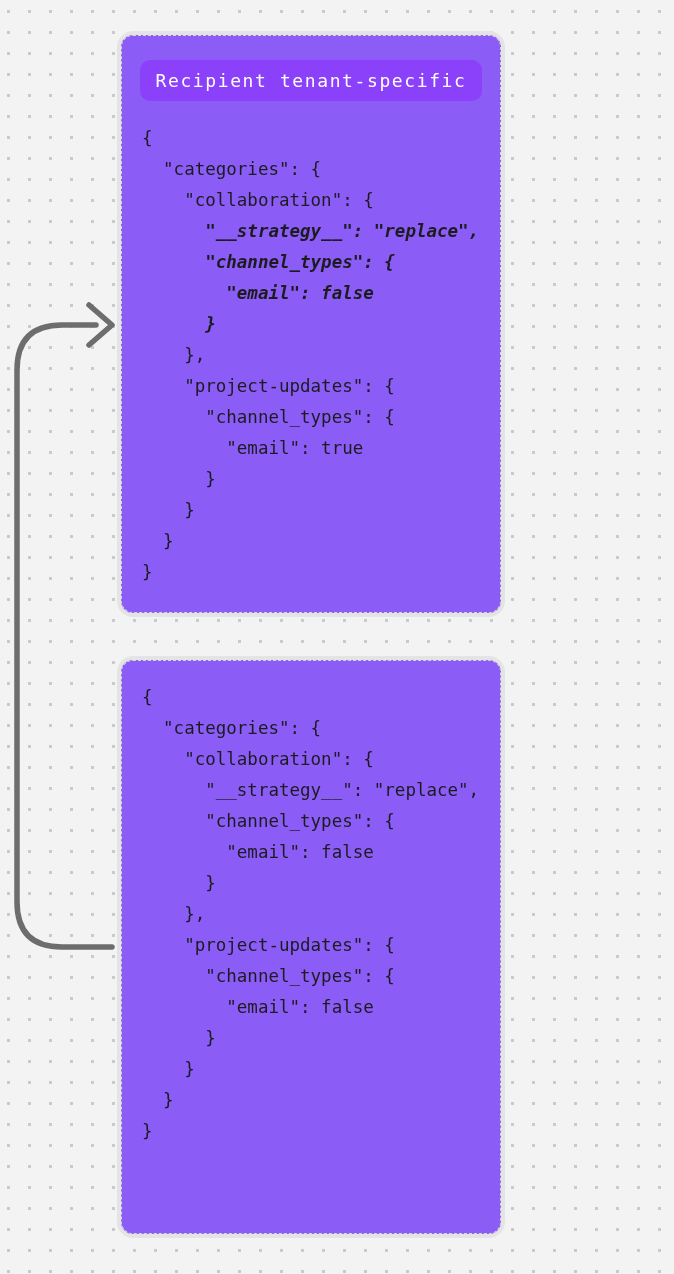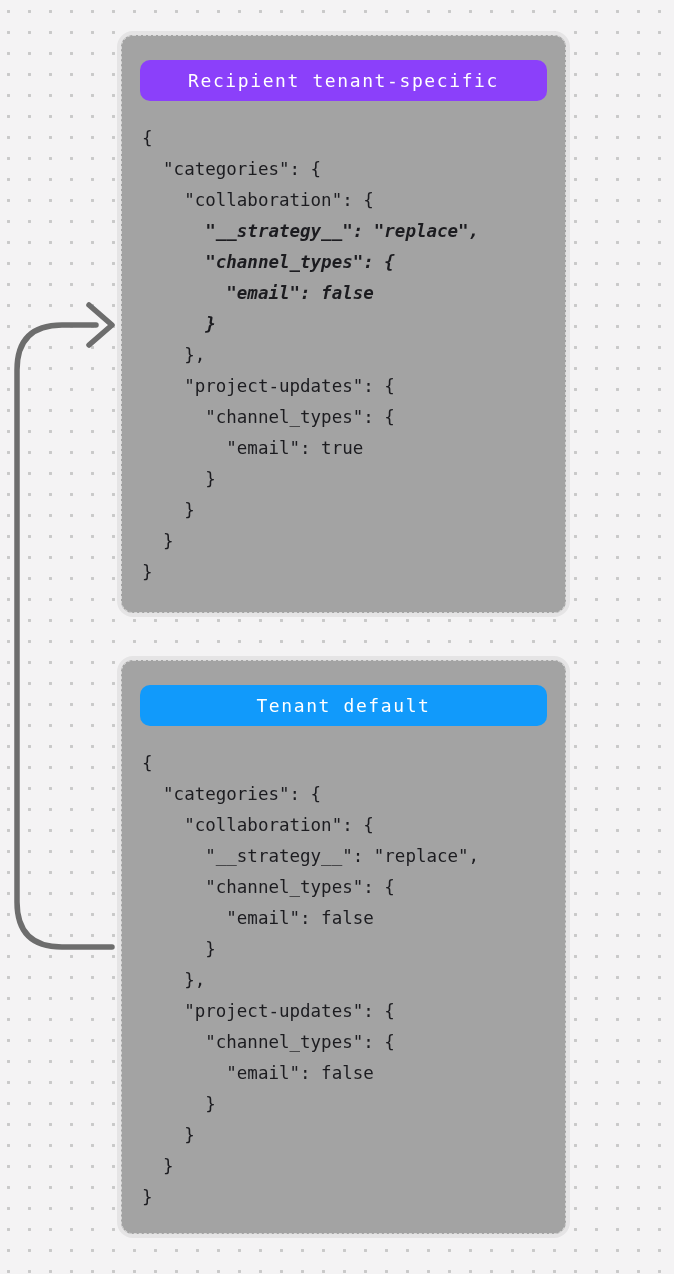--- a/index.html
+++ b/index.html
@@ -16,23 +16,23 @@
   }
   .arrow-svg {
     position: absolute;
     left: 0; top: 0;
     width: 674px; height: 1274px;
     pointer-events: none;
   }
   .card {
     position: absolute;
     left: 117px;
-    width: 453px;
+    width: 388px;
     box-sizing: border-box;
-    background: #a3a3a3;
+    background: #8b5cf6;
     border: 4px solid #e5e4e5;
     border-radius: 16px;
     outline: 1px dashed #d6d6d6;
     outline-offset: -5px;
   }
   .card-top { top: 31px; height: 586px; }
   .card-bottom { top: 656px; height: 582px; }
   .badge {
     margin: 25px auto 0;
     width: calc(100% - 38px);
@@ -67,17 +67,16 @@
       <path d="M 89 305 L 112 325 L 89 345"></path>
     </g>
   </svg>
 
   <div class="card card-top">
     <div class="badge" style="background-color: rgb(139, 64, 250);">Recipient tenant-specific</div>
     <div class="code"><div class="code-line">{</div><div class="code-line">  "categories": {</div><div class="code-line">    "collaboration": {</div><div class="code-line em">      "__strategy__": "replace",</div><div class="code-line em">      "channel_types": {</div><div class="code-line em">        "email": false</div><div class="code-line em">      }</div><div class="code-line">    },</div><div class="code-line">    "project-updates": {</div><div class="code-line">      "channel_types": {</div><div class="code-line">        "email": true</div><div class="code-line">      }</div><div class="code-line">    }</div><div class="code-line">  }</div><div class="code-line">}</div></div>
   </div>
 
   <div class="card card-bottom">
-    <div class="badge" style="background-color: rgb(17, 154, 251);">Tenant default</div>
     <div class="code"><div class="code-line">{</div><div class="code-line">  "categories": {</div><div class="code-line">    "collaboration": {</div><div class="code-line">      "__strategy__": "replace",</div><div class="code-line">      "channel_types": {</div><div class="code-line">        "email": false</div><div class="code-line">      }</div><div class="code-line">    },</div><div class="code-line">    "project-updates": {</div><div class="code-line">      "channel_types": {</div><div class="code-line">        "email": false</div><div class="code-line">      }</div><div class="code-line">    }</div><div class="code-line">  }</div><div class="code-line">}</div></div>
   </div>
 
 </div>
 
 </body></html>

